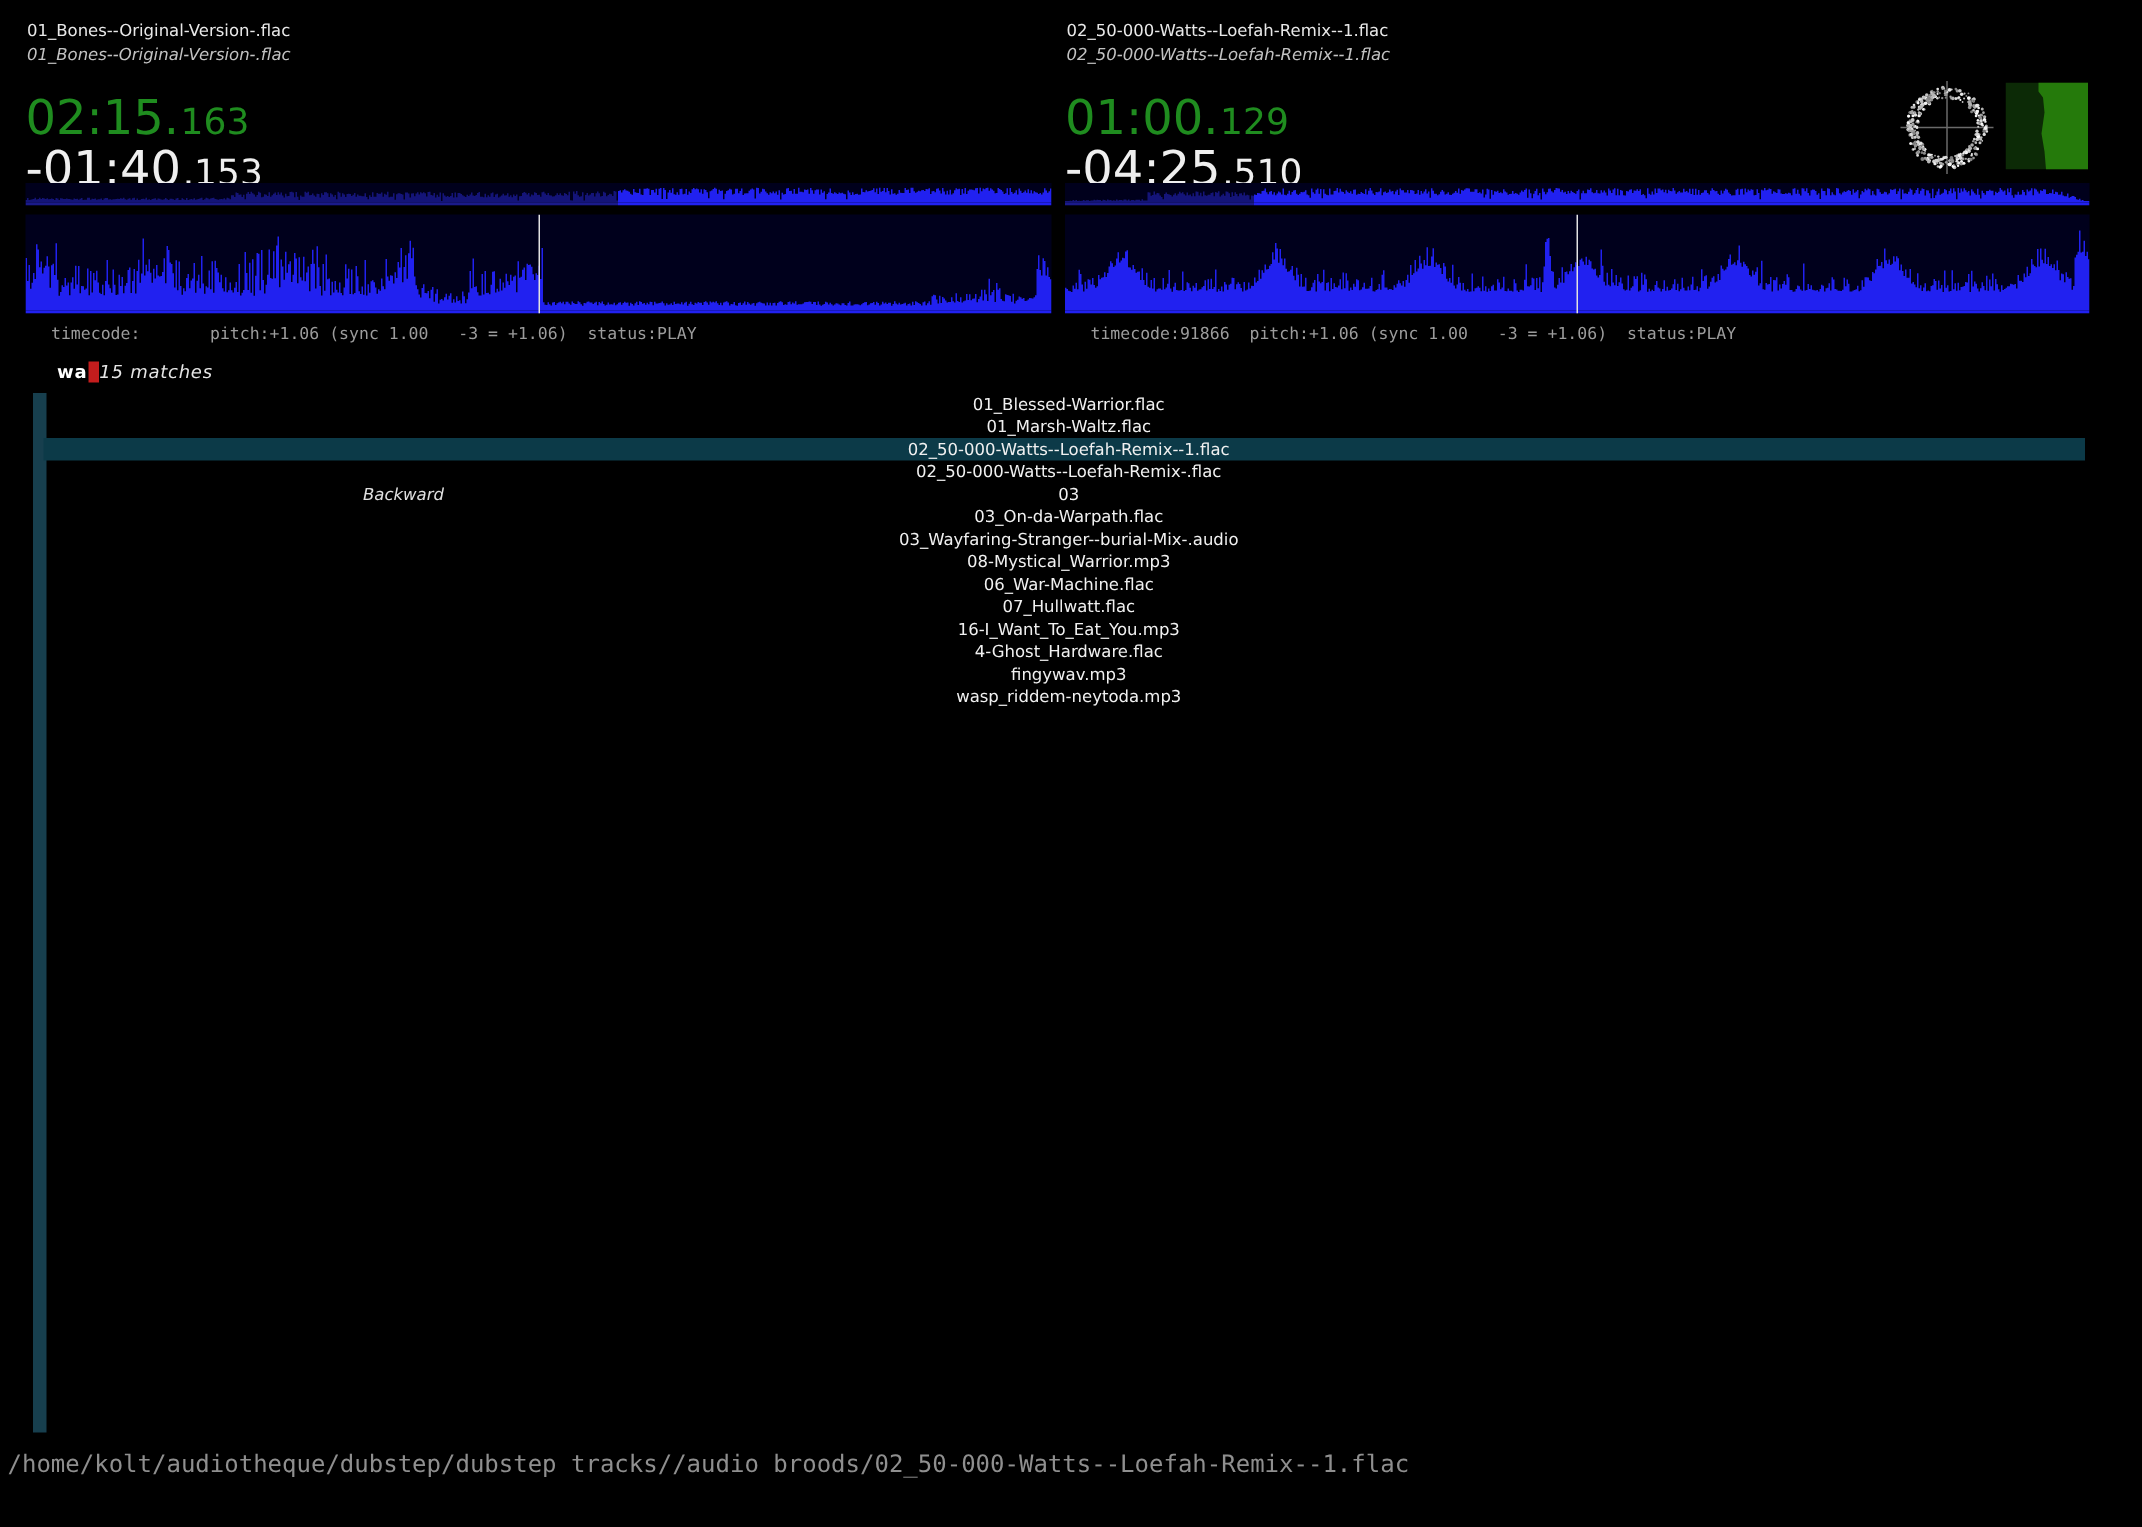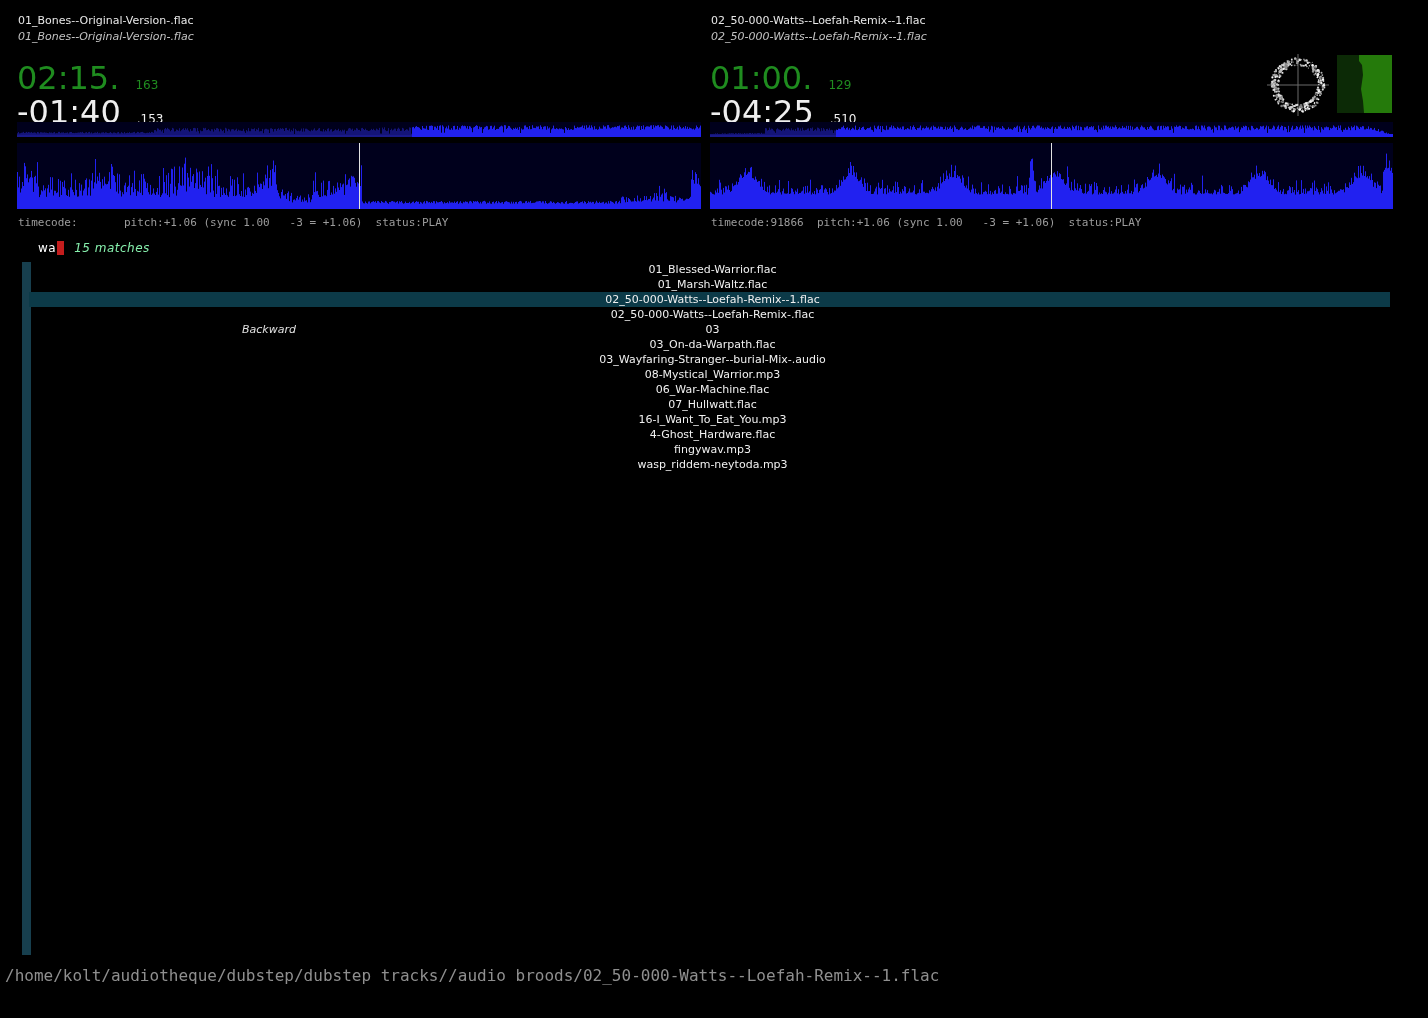--- a/index.html
+++ b/index.html
@@ -6,38 +6,38 @@
   body{width:1428px;height:1018px;position:relative;overflow:hidden;
        font-family:"DejaVu Sans","Liberation Sans",sans-serif;}
   .screen{position:absolute;inset:0;background:#000;text-align:center;}
 
   
   .deck{position:absolute;top:14px;height:220px;}
   .deck .title{position:absolute;top:0;left:1px;font-size:11px;color:#e8e8e8;white-space:nowrap;}
   .deck .subtitle{position:absolute;top:16px;left:1px;font-size:11px;color:#c2c2c2;font-style:italic;white-space:nowrap;}
   .time{position:absolute;left:0;display:flex;align-items:baseline;line-height:32px;white-space:nowrap;}
   .time .big{font-size:32px;letter-spacing:0px;}
-  .time .small{font-size:12px;margin-left:16px;}
+  .time .small{font-size:24px;margin-left:1px;}
   .elapsed{top:48px;color:var(--time-green);}
   .remain{top:82px;color:var(--time-white);}
   .overview{position:absolute;top:108px;left:0;background:var(--wave-bg);}
   .closeup{position:absolute;top:129px;left:0;background:var(--wave-bg);}
-  .deckstatus{position:absolute;top:202px;left:1px;font-family:"DejaVu Sans Mono","Liberation Mono",monospace;
+  .deckstatus{position:absolute;top:202px;left:17px;font-family:"DejaVu Sans Mono","Liberation Mono",monospace;
               font-size:11px;color:#9c9c9c;white-space:pre;}
 
   
   .icons{position:absolute;top:0;left:1258px;}
   .scope{position:absolute;left:7px;top:52px;}
   .meter{position:absolute;left:79px;top:55px;}
 
   
   .searchrow{position:absolute;left:38px;top:240px;height:16px;display:flex;align-items:center;}
-  .query{font-size:12px;font-weight:normal;color:#fff;letter-spacing:0.5px;}
+  .query{font-size:12px;font-weight:bold;color:#fff;letter-spacing:0.5px;}
   .cursor{width:7px;height:14px;background:var(--cursor-red);margin-left:1px;}
-  .matches{font-size:12px;font-style:italic;color:#86efac;margin-left:10px;letter-spacing:0.5px;}
+  .matches{font-size:12px;font-style:italic;color:#e5e5e5;letter-spacing:0.5px;}
 
   
   .scrollbar{position:absolute;left:22px;top:262px;width:9px;height:693px;background:var(--scroll-teal);}
   .tracklist{position:absolute;left:29px;top:262px;width:1361px;}
   .row{position:relative;height:15px;line-height:15px;font-size:11px;color:#f0f0f0;
        padding-left:6px;white-space:nowrap;cursor:default;}
   .row.selected{background:var(--sel-teal);}
   .row .note{position:absolute;left:213px;top:0;font-style:italic;color:#e0e0e0;}
 
   

